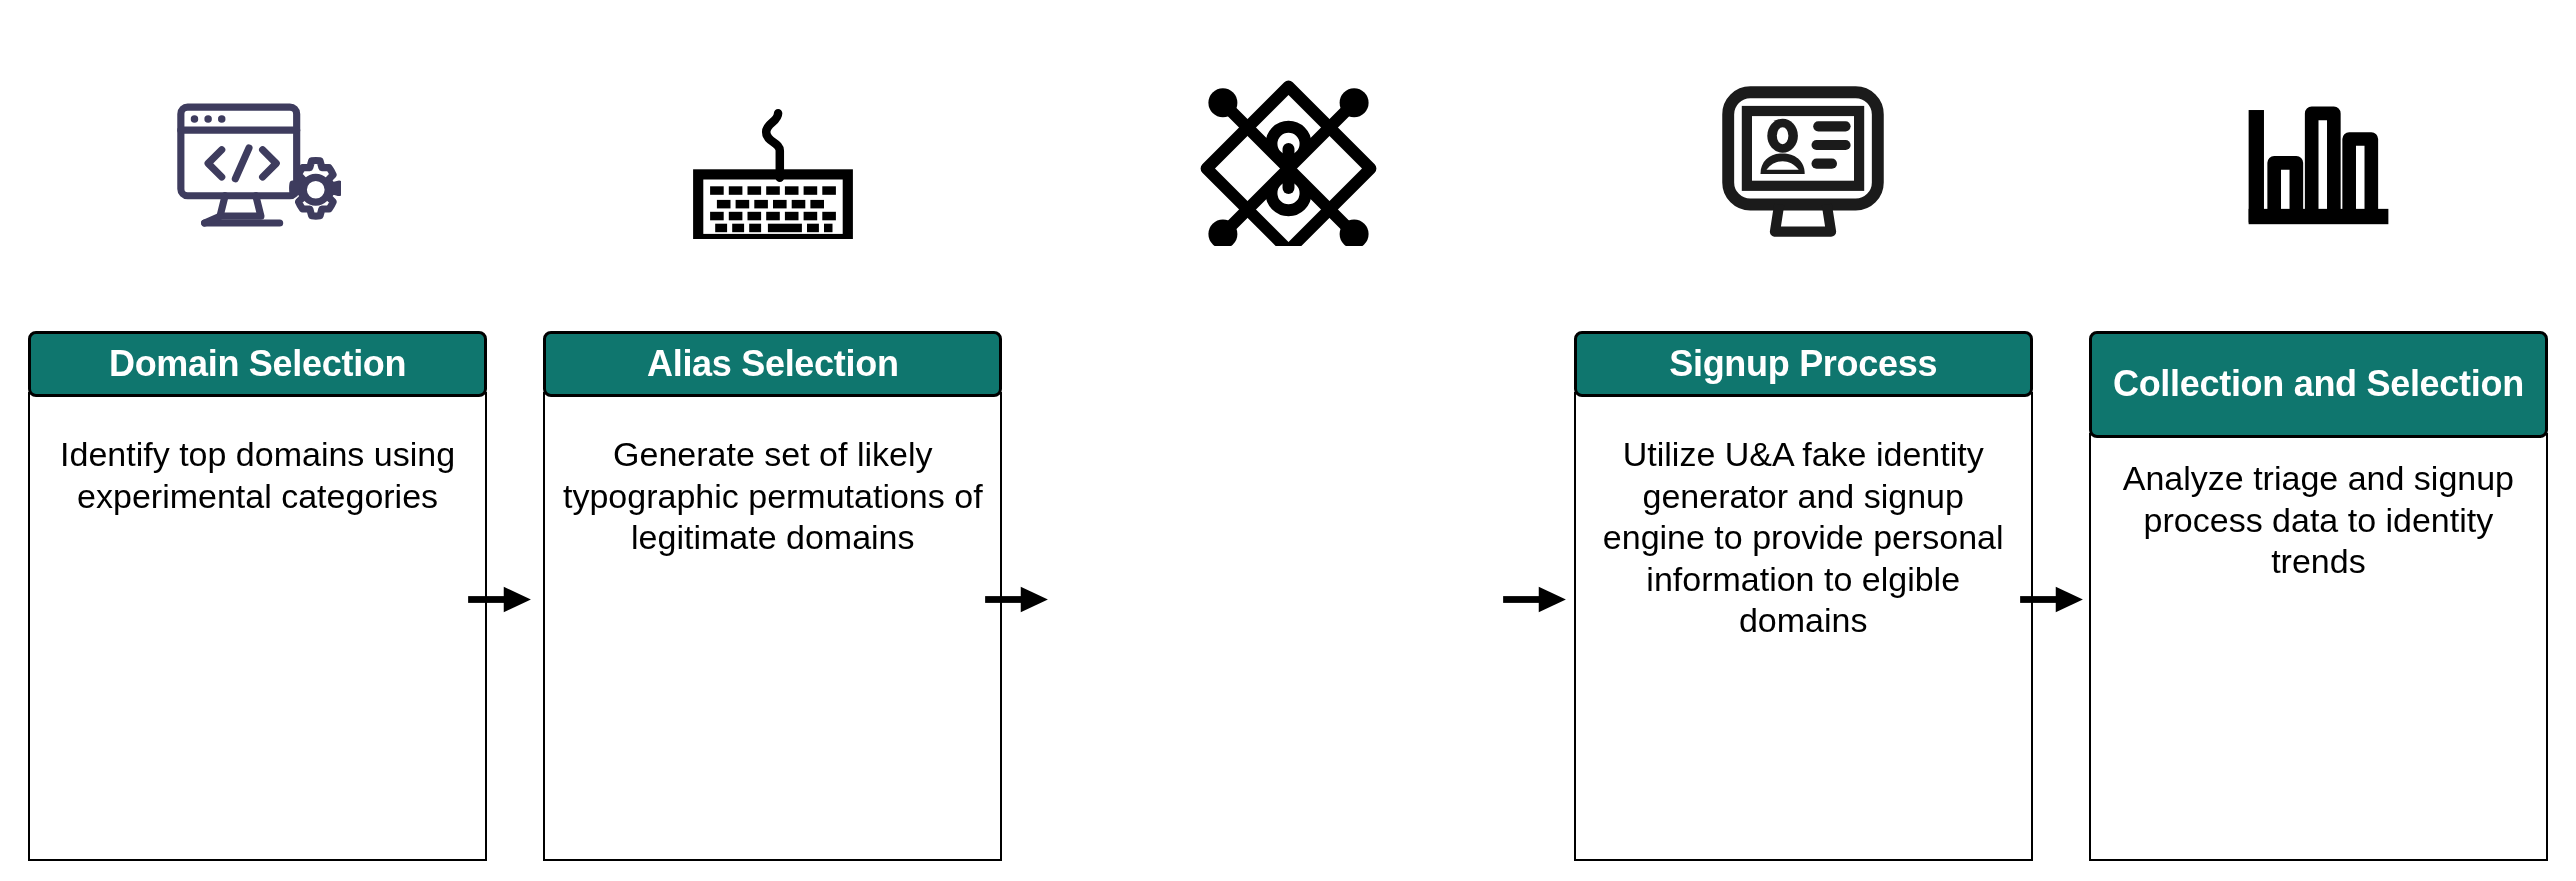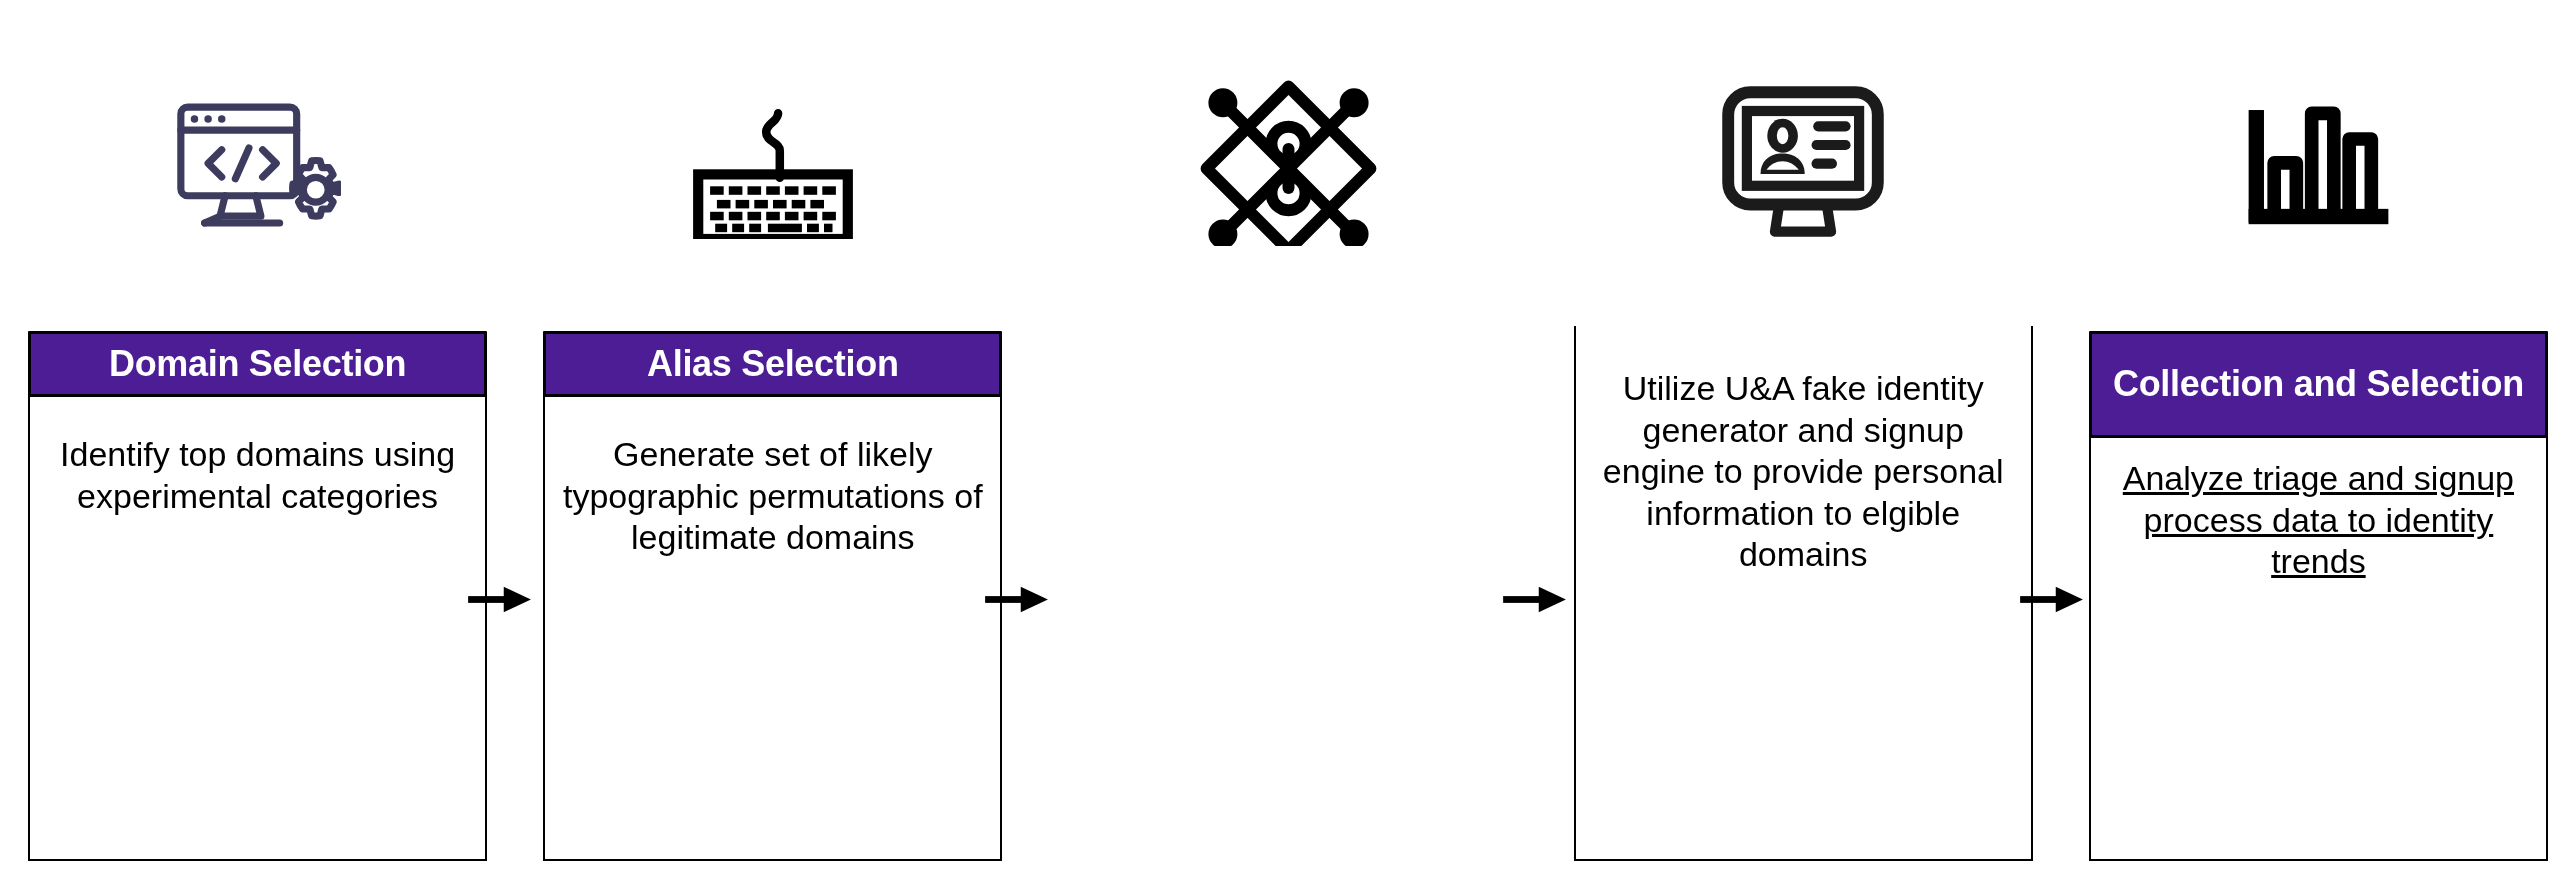--- a/index.html
+++ b/index.html
@@ -56,24 +56,24 @@
 
   .card {
     width: 459px;
     height: 530px;
     display: flex;
     flex-direction: column;
     position: relative;
   }
 
   .card-header {
-    background: #4c1d95;
+    background: #0f766e;
     color: #ffffff;
     border: 3.4px solid #000000;
-    border-radius: 1px;
+    border-radius: 8px;
     box-sizing: border-box;
     min-height: 66px;
     display: flex;
     align-items: center;
     justify-content: center;
     text-align: center;
     font-weight: bold;
     font-size: 36px;
     line-height: 1.06;
     letter-spacing: -0.3px;
@@ -95,21 +95,21 @@
     align-items: flex-start;
     justify-content: center;
     text-align: center;
     font-size: 34px;
     line-height: 1.22;
     color: #000000;
     position: relative;
     z-index: 1;
   }
   .card-body-text { width: 100%; padding-top: 20.5px; }
-  .card.two-line .card-body-text { padding-top: 3.4px; text-decoration: underline; }
+  .card.two-line .card-body-text { padding-top: 3.4px; }
 
   
   .arrow {
     position: absolute;
     top: 580px;
     width: 63px;
     height: 39px;
     z-index: 5;
   }
   .arrow svg { display: block; }
@@ -259,20 +259,21 @@
       </div>
     </div>
 
     <div class="card-slot">
       <div class="card">
       </div>
     </div>
 
     <div class="card-slot">
       <div class="card">
+        <div class="card-header">Signup Process</div>
         <div class="card-body">
           <div class="card-body-text">Utilize U&amp;A fake identity generator and signup engine to provide personal information to elgible domains</div>
         </div>
       </div>
     </div>
 
     <div class="card-slot">
       <div class="card two-line">
         <div class="card-header">Collection and Selection</div>
         <div class="card-body">

